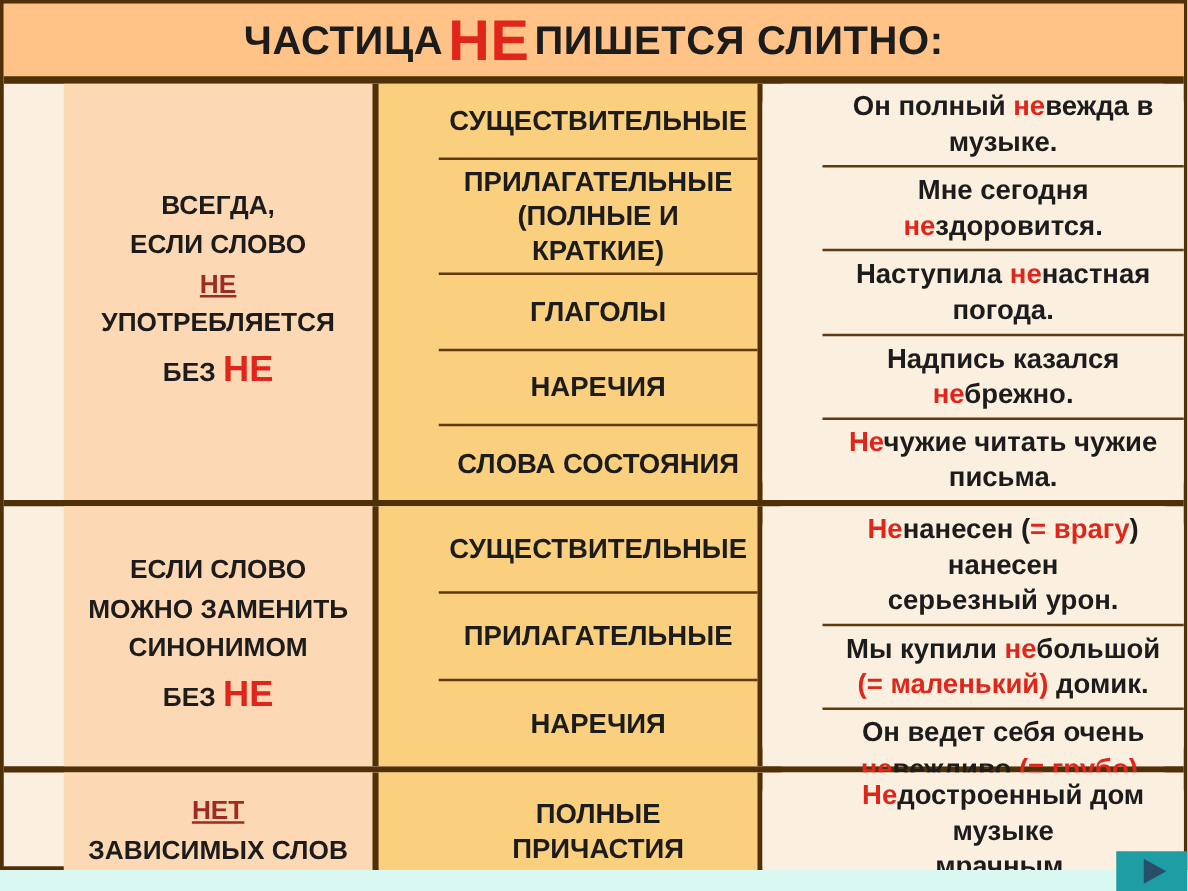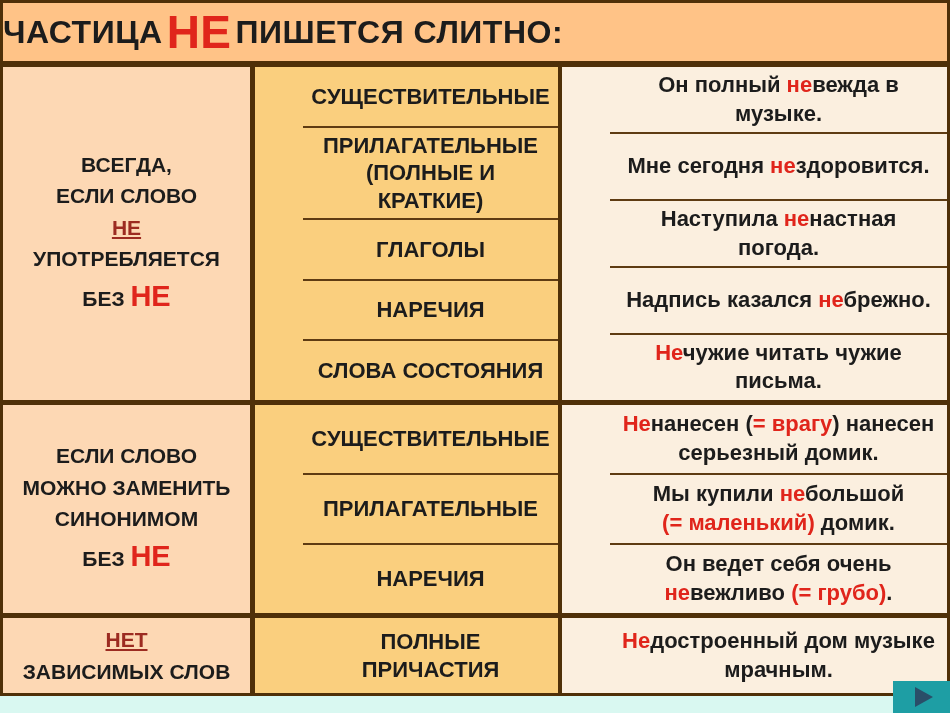--- a/index.html
+++ b/index.html
@@ -24,20 +24,21 @@
     background: var(--example_bg, #FBEFDF);
   }
   .title-row {
     flex: none;
     height: 64px;
     box-sizing: border-box;
     background: var(--title_bg, #FFC387);
     border-bottom: 6px solid var(--border, #4F3008);
     display: flex;
     align-items: center;
+    justify-content: center;
     font-size: 32px;
     color: var(--text, #1C1C1C);
     letter-spacing: 0.5px;
   }
   .title-row .seg-red-big {
     font-size: 46px;
     line-height: 1;
     margin: 0 4px;
   }
   .band {
@@ -56,20 +57,21 @@
     background: var(--condition_bg, #FDD8B4);
     border-right: 5px solid var(--border, #4F3008);
     display: flex;
     align-items: center;
     justify-content: center;
     text-align: center;
     padding: 6px;
     font-size: 21px;
     line-height: 1.5;
     color: var(--text, #1C1C1C);
+    margin-left: 48px;
   }
   .cond-cell .seg-red-big {
     font-size: 29px;
     color: var(--red, #E0251B);
   }
   .mid-col {
     flex: none;
     width: 307px;
     box-sizing: border-box;
     background: var(--part_bg, #FACF7E);
@@ -176,21 +178,21 @@
           <div class="cond-cell">
             <div><span class="seg">ЕСЛИ СЛОВО</span><br><span class="seg">МОЖНО ЗАМЕНИТЬ</span><br><span class="seg">СИНОНИМОМ</span><br><span class="seg">БЕЗ </span><span class="seg-red-big">НЕ</span></div>
           </div>
           <div class="mid-col">
             <div class="cell part-cell">СУЩЕСТВИТЕЛЬНЫЕ</div>
             <div class="cell part-cell">ПРИЛАГАТЕЛЬНЫЕ</div>
             <div class="cell part-cell">НАРЕЧИЯ</div>
           </div>
           <div class="right-col">
             <div class="cell example-cell">
-              <div><span class="seg-red">Не</span><span class="seg">нанесен (</span><span class="seg-red">= врагу</span><span class="seg">) нанесен</span><br><span class="seg">серьезный домик.</span></div>
+              <div><span class="seg-red">Не</span><span class="seg">нанесен (</span><span class="seg-red">= врагу</span><span class="seg">) нанесен</span><br><span class="seg">серьезный урон.</span></div>
             </div>
             <div class="cell example-cell">
               <div><span class="seg">Мы купили </span><span class="seg-red">не</span><span class="seg">большой</span><br><span class="seg-red">(= маленький)</span><span class="seg"> домик.</span></div>
             </div>
             <div class="cell example-cell">
               <div><span class="seg">Он ведет себя очень</span><br><span class="seg-red">не</span><span class="seg">вежливо </span><span class="seg-red">(= грубо)</span><span class="seg">.</span></div>
             </div>
           </div>
         </div>
         <div class="band band-2">

